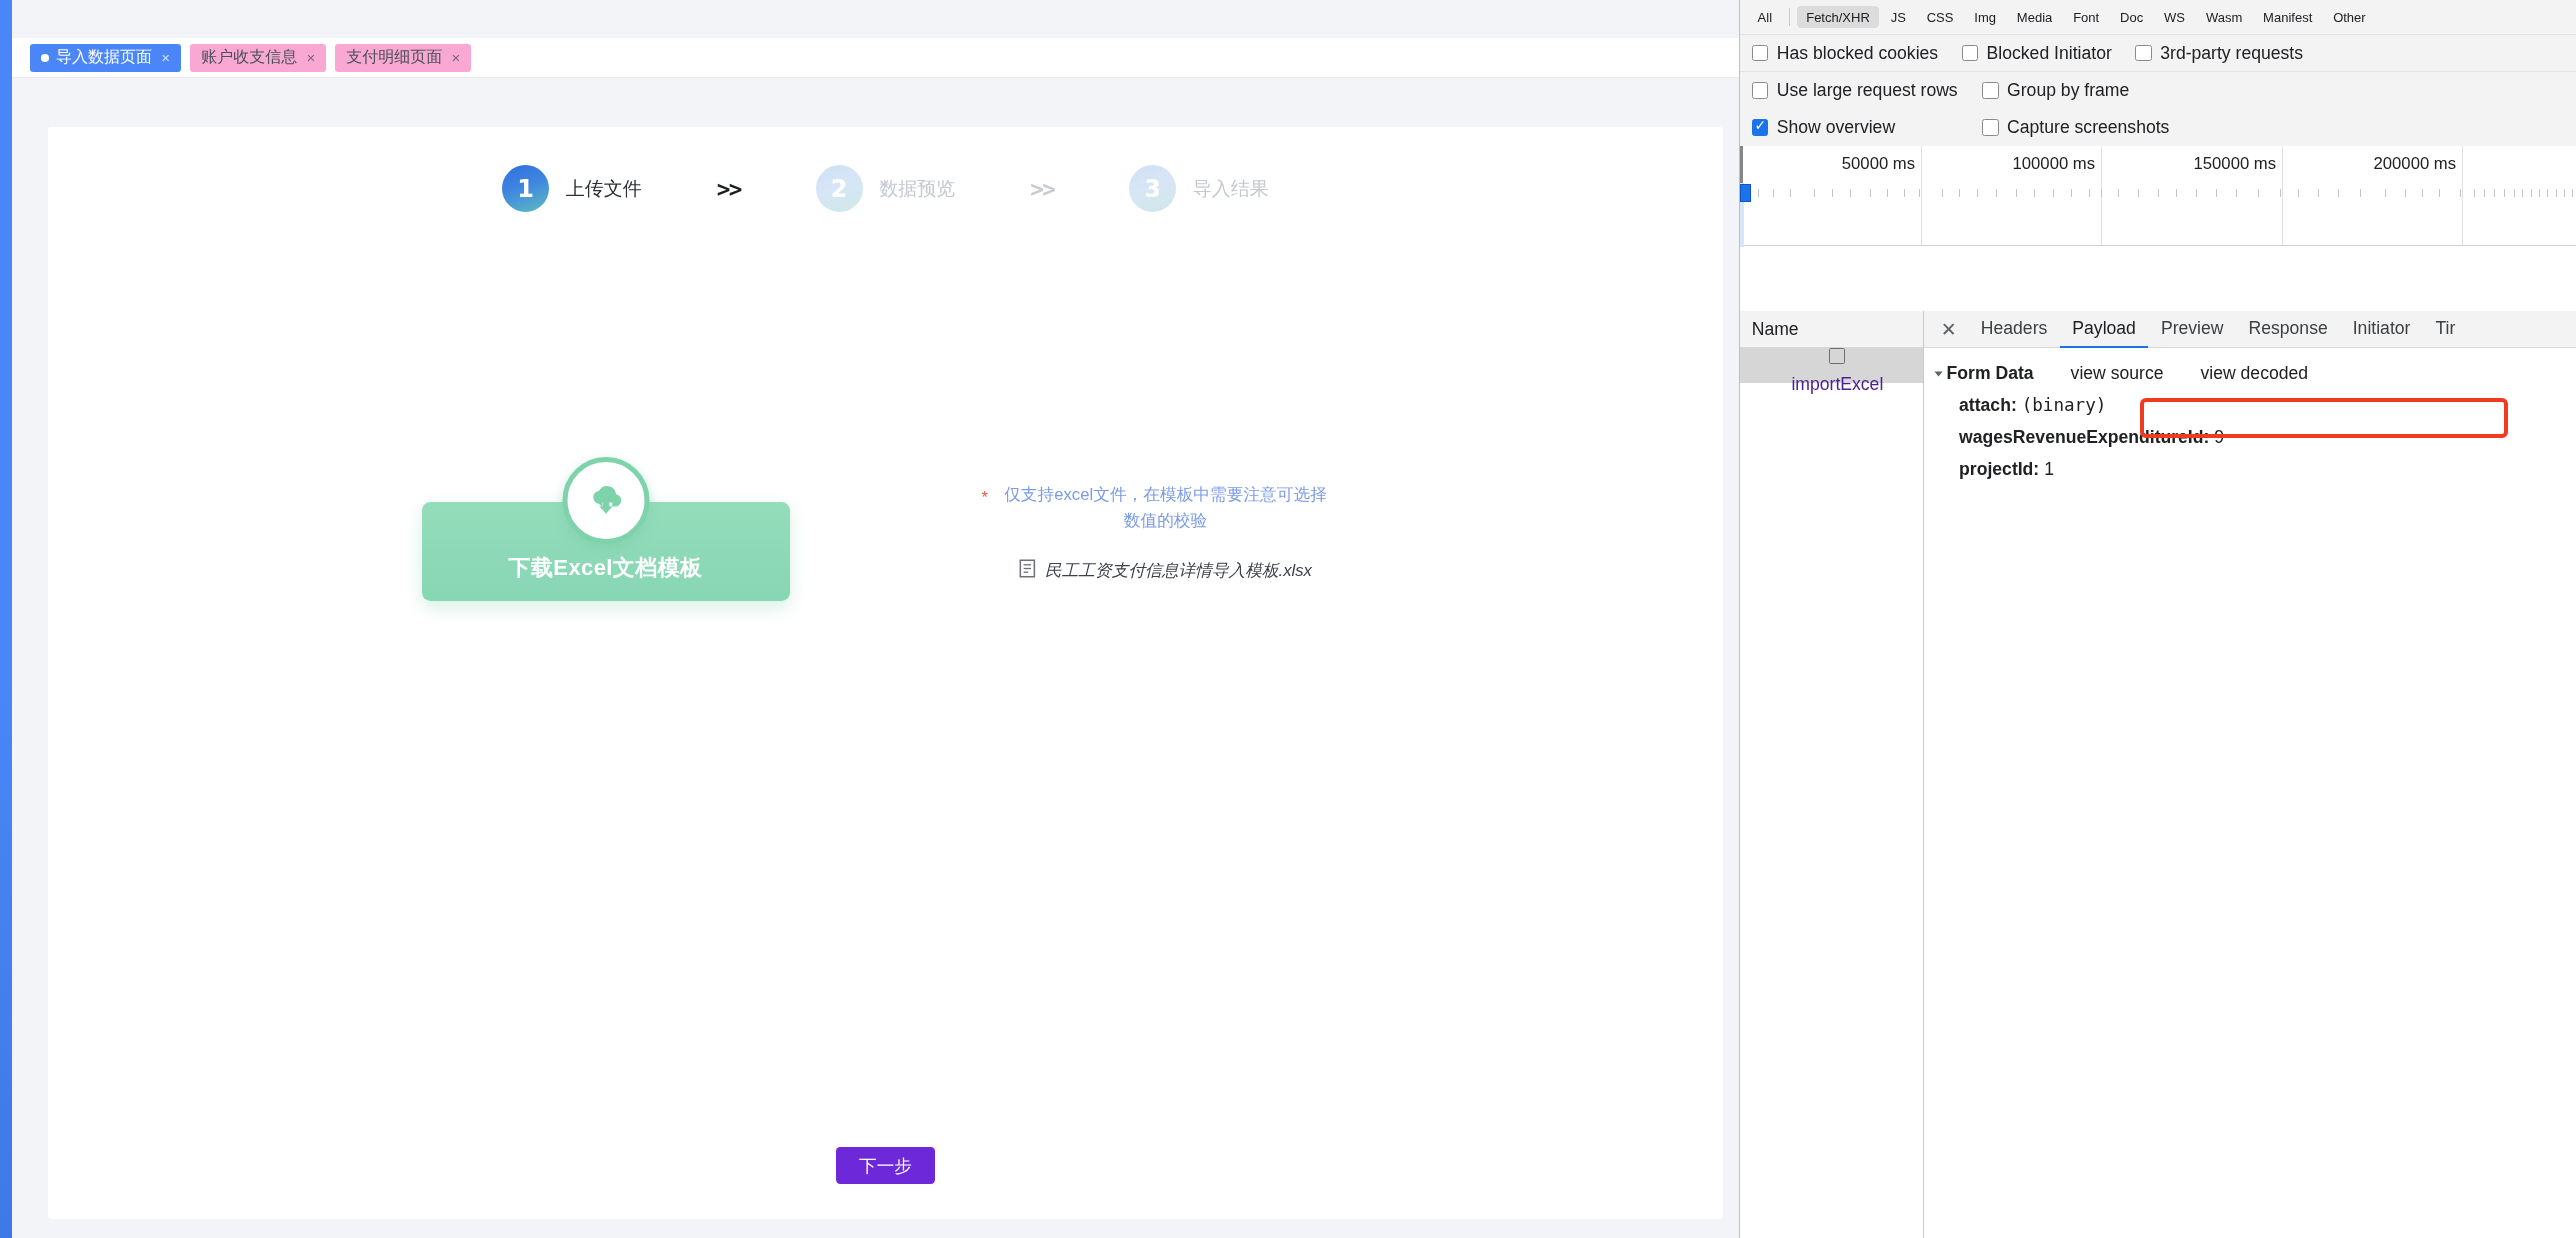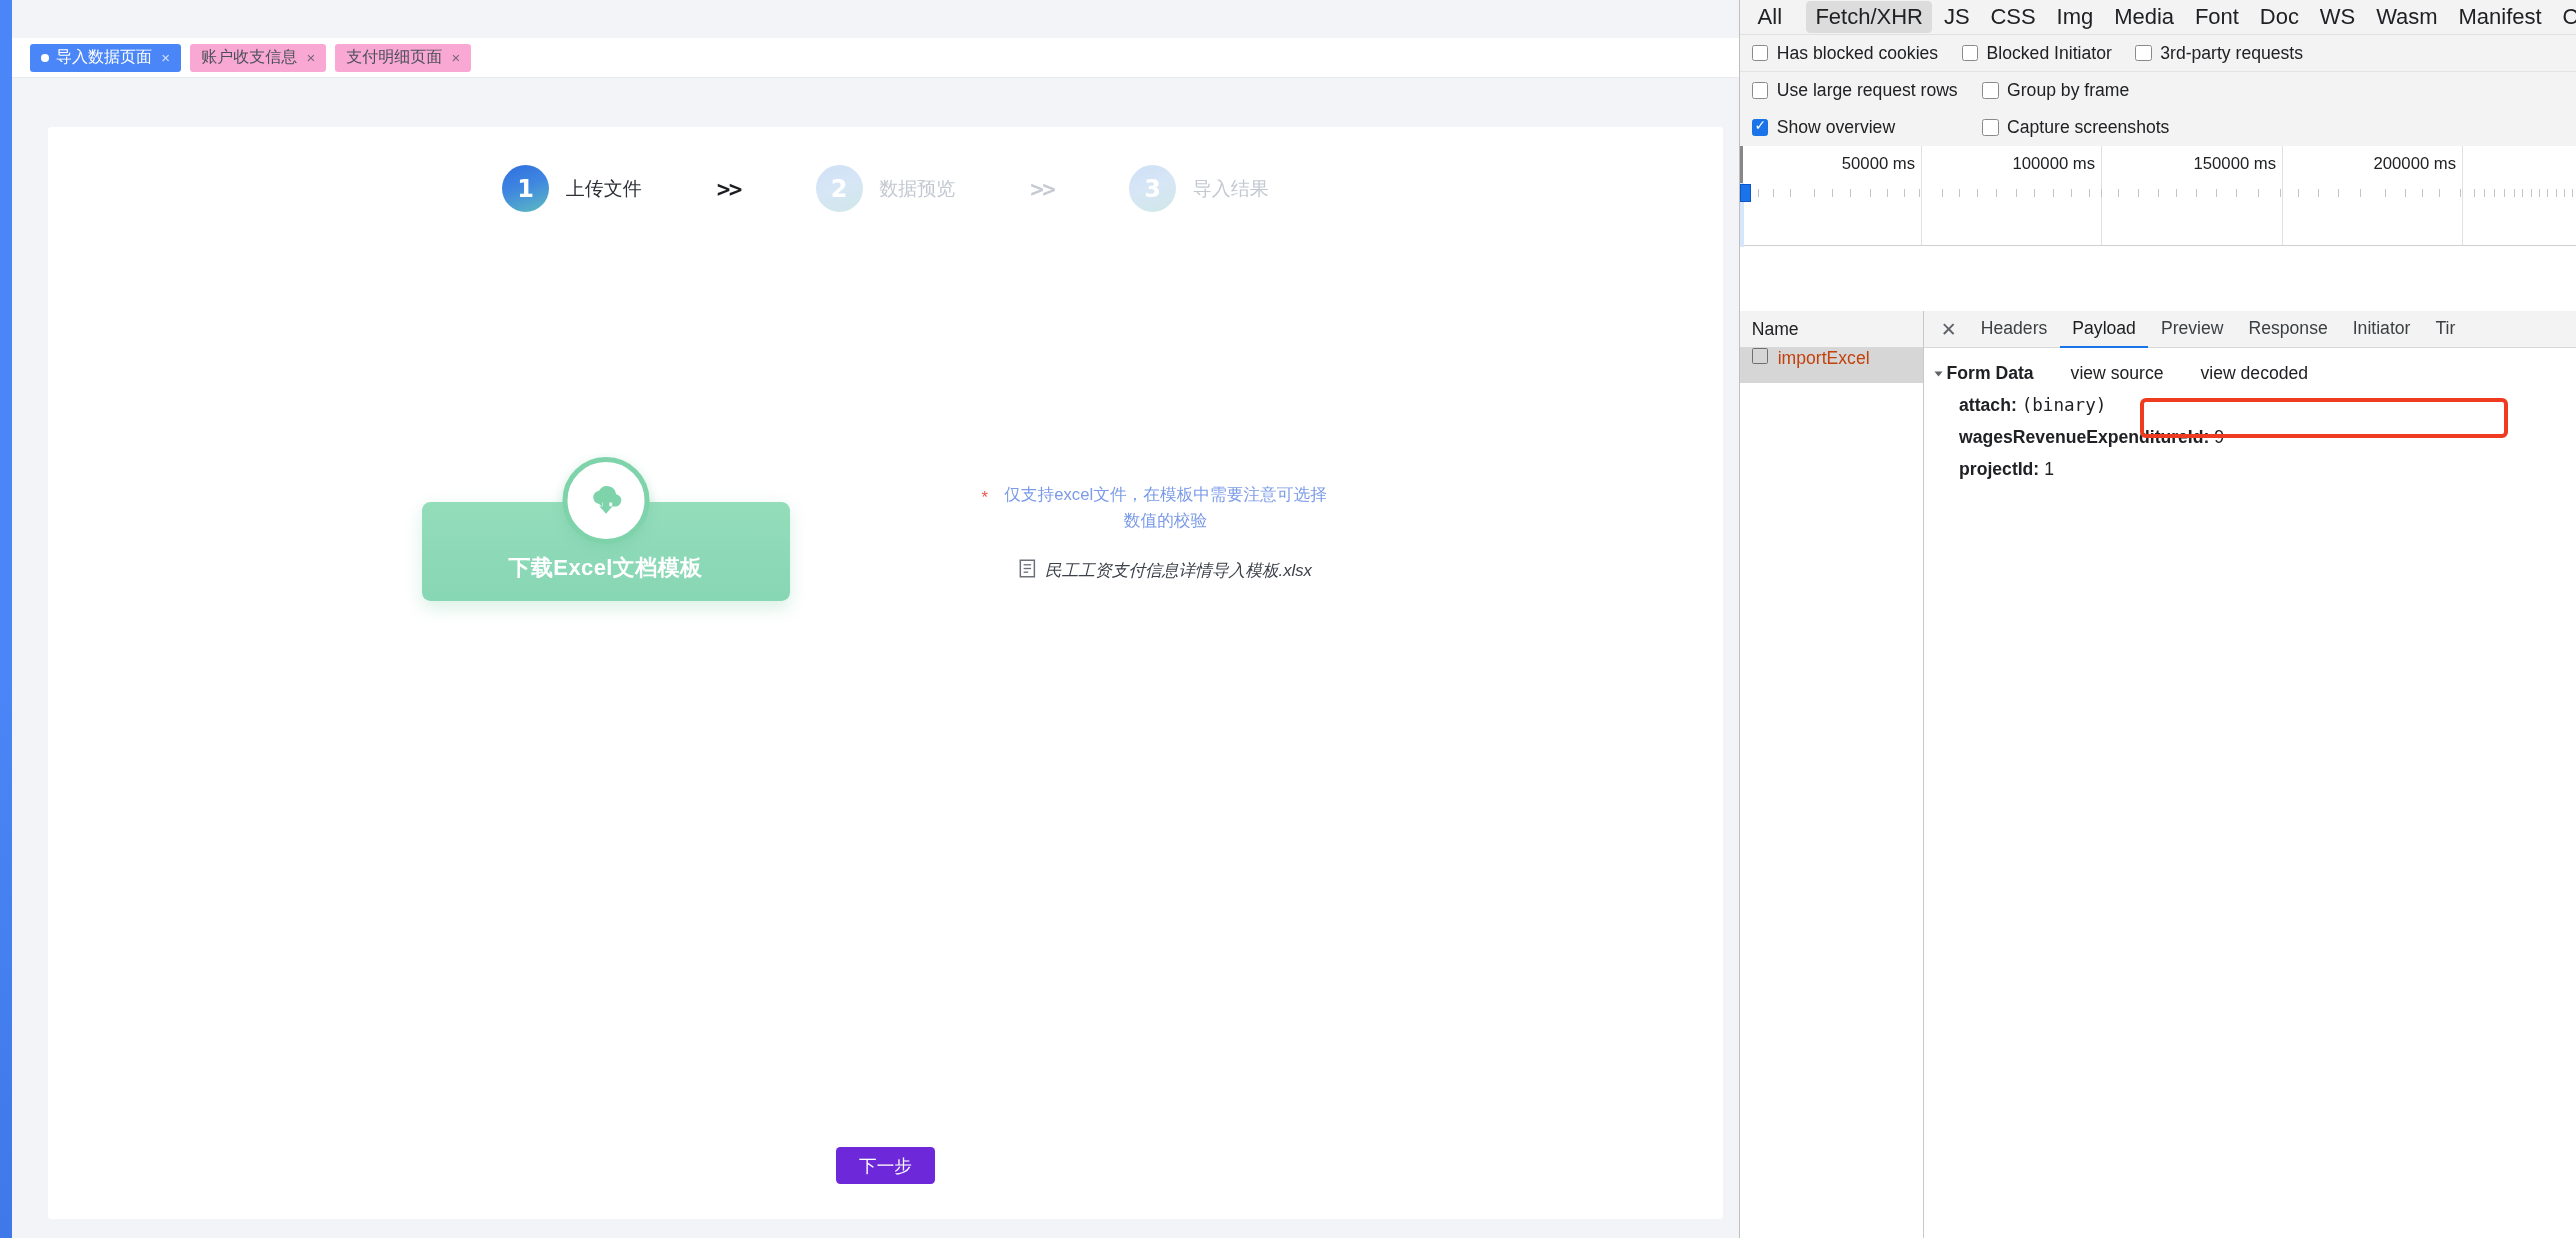--- a/index.html
+++ b/index.html
@@ -159,21 +159,21 @@
     background: #ffffff; border-left: 0.8px solid #bfbfbf;
     font-family: "Liberation Sans", "DejaVu Sans", sans-serif;
     overflow: hidden;
   }
   .dvfilters {
     height: 35px; background: #f3f3f3; border-bottom: 0.8px solid #e0e0e0;
     display: flex; align-items: center; padding-left: 8.4px; gap: 2.5px;
     white-space: nowrap;
   }
   .ftype {
-    font-size: 22px; color: #202124; padding: 3.3px 9.2px; border-radius: 4.2px;
+    font-size: 13px; color: #202124; padding: 3.3px 9.2px; border-radius: 4.2px;
   }
   .ftype.sel { background: #dcdcdc; }
   .fdiv { width: 0.8px; height: 18.4px; background: #c8c8c8; margin: 0 5px; }
 
   .dvrow {
     height: 37px; background: #f3f3f3; display: flex; align-items: center;
     padding-left: 11.7px; border-bottom: 0.8px solid #e3e3e3;
   }
   .dvrow.r2 { border-bottom: none; }
   .cb {
@@ -224,22 +224,22 @@
   }
 
   .split { position: absolute; left: 0; top: 311px; right: 0; bottom: 0; display: flex; }
   .namecol { width: 184px; border-right: 0.8px solid #c9c9c9; background: #fff; }
   .namehdr {
     height: 37px; background: #f3f3f3; border-bottom: 0.8px solid #d8d8d8;
     display: flex; align-items: center; padding-left: 11.7px;
     font-size: 17.6px; color: #202124;
   }
   .namerow {
-    height: 35px; background: #d6d6d6; display: flex; align-items: flex-start;
-    gap: 10px; padding-left: 11.7px; font-size: 17.6px; color: #c2410c;
+    height: 35px; background: #d6d6d6; display: flex; align-items: center;
+    gap: 10px; padding-left: 11.7px; font-size: 17.6px; color: #4c1d95; flex-direction: column;
   }
   .docico {
     width: 16px; height: 16px; border: 1.7px solid #6e6e6e; border-radius: 1.7px;
     flex: none;
   }
 
   .detail { flex: 1; background: #fff; position: relative; }
   .dtabs {
     height: 37px; background: #f3f3f3; border-bottom: 0.8px solid #d8d8d8;
     display: flex; align-items: center; gap: 0; padding-left: 5px;

